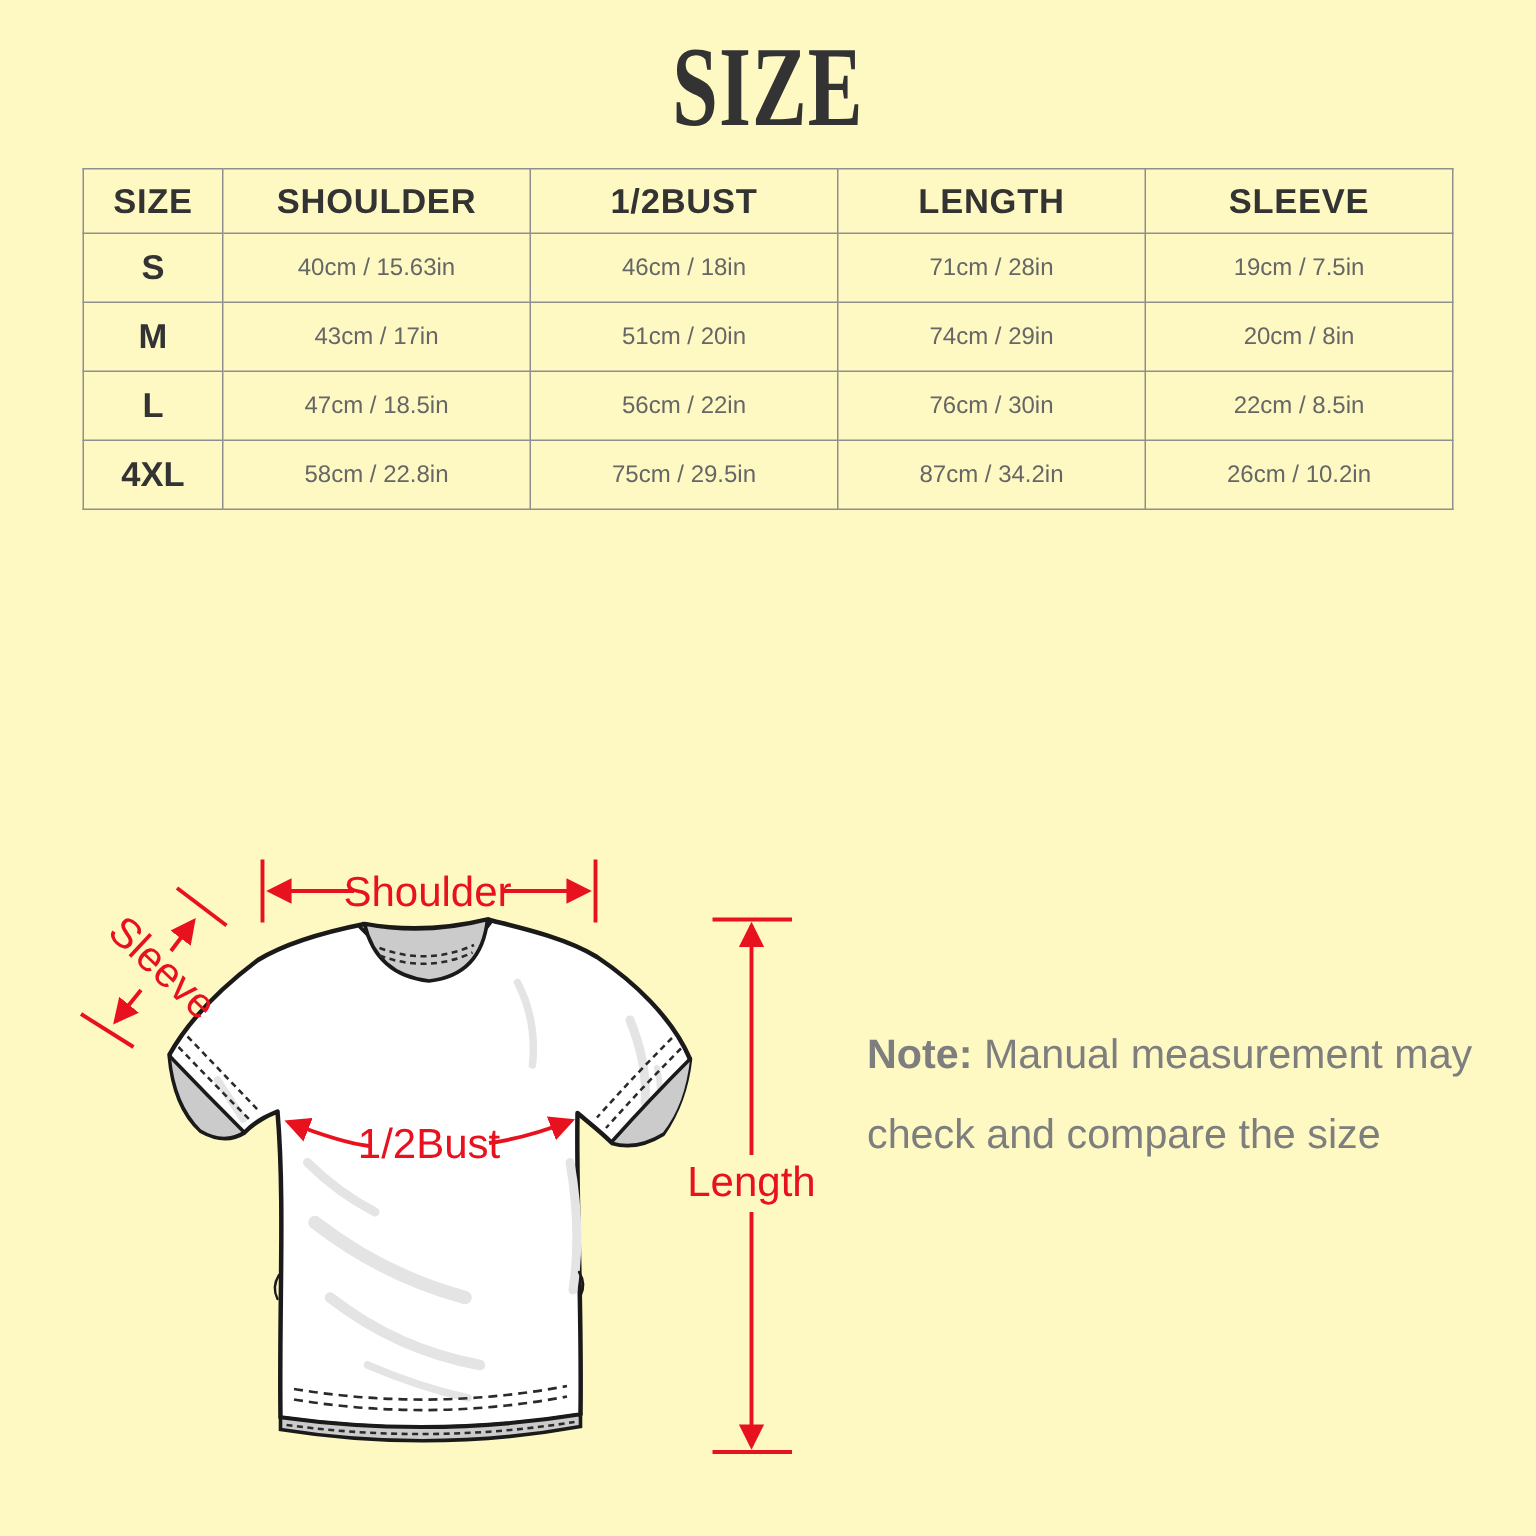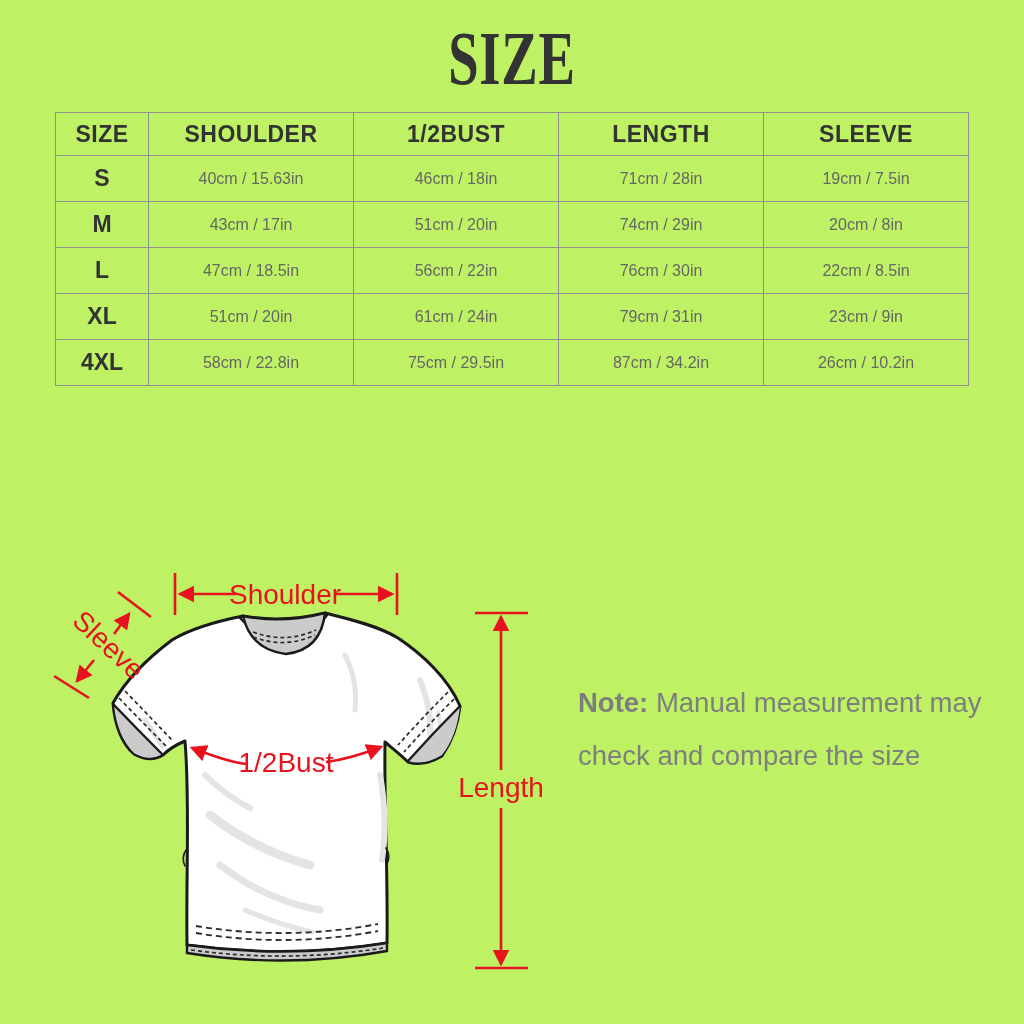--- a/index.html
+++ b/index.html
@@ -1,17 +1,17 @@
 <!DOCTYPE html>
 <html style="--accent: #e8121f;"><head>
 <meta charset="utf-8">
 <style>
   html,body { margin:0; padding:0; background:#ffffff; }
   .canvas {
-    position:relative; width:1024px; height:1024px; background:#bef264;
+    position:relative; width:1024px; height:1024px; background:#fef9c3;
     font-family:"Liberation Sans", sans-serif; overflow:hidden;
   }
   .title {
     position:absolute; top:20px; left:0; right:0; margin:0;
     text-align:center; font-family:"Liberation Serif", serif;
     font-weight:bold; font-size:76px; line-height:1; color:#333;
     transform:scaleX(0.72); transform-origin:center top; letter-spacing:1px;
   }
   table.size-chart {
     position:absolute; left:55px; top:112px; width:913px;
@@ -86,27 +86,20 @@
         <td>51cm / 20in</td>
         <td>74cm / 29in</td>
         <td>20cm / 8in</td>
       </tr>
       <tr>
         <td class="size-label">L</td>
         <td>47cm / 18.5in</td>
         <td>56cm / 22in</td>
         <td>76cm / 30in</td>
         <td>22cm / 8.5in</td>
-      </tr>
-      <tr>
-        <td class="size-label">XL</td>
-        <td>51cm / 20in</td>
-        <td>61cm / 24in</td>
-        <td>79cm / 31in</td>
-        <td>23cm / 9in</td>
       </tr>
       <tr>
         <td class="size-label">4XL</td>
         <td>58cm / 22.8in</td>
         <td>75cm / 29.5in</td>
         <td>87cm / 34.2in</td>
         <td>26cm / 10.2in</td>
       </tr>
     </tbody>
   </table>

